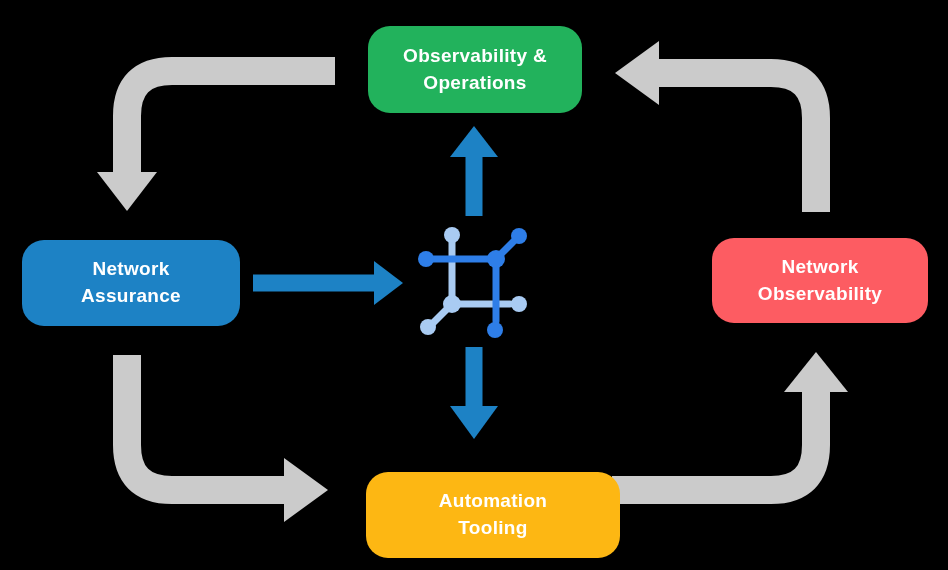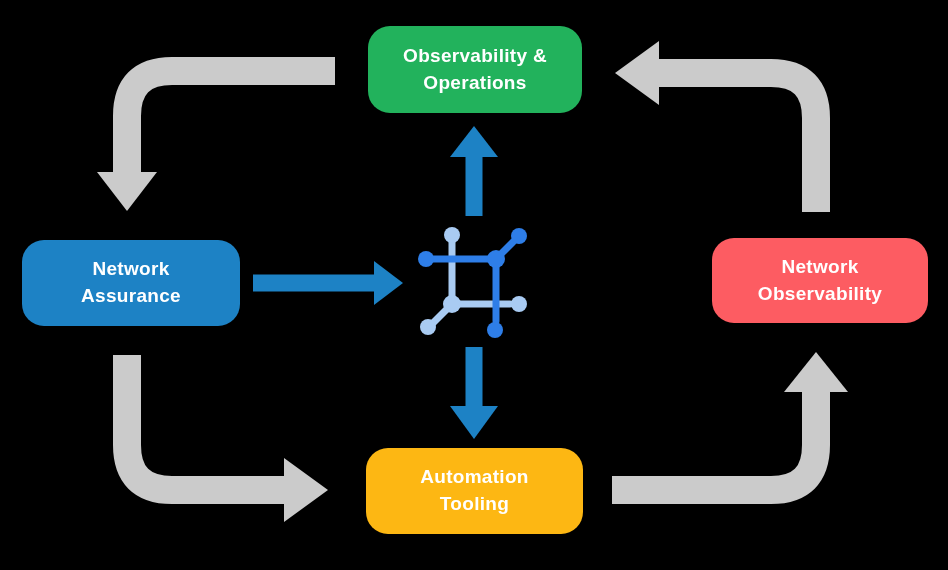--- a/index.html
+++ b/index.html
@@ -26,21 +26,21 @@
     text-align: center;
     font-size: 19px;
     font-weight: 600;
     letter-spacing: 0.3px;
     line-height: 1.42;
   }
   .node span { display: block; }
   .node-observability   { left: 368px; top: 26px;  width: 214px; height: 87px; align-items: center; }
   .node-operations      { left: 22px;  top: 240px; width: 218px; height: 86px; }
   .node-infrastructure  { left: 712px; top: 238px; width: 216px; height: 85px; }
-  .node-automation      { left: 366px; top: 448px; width: 217px; height: 86px; }
+  .node-automation      { left: 366px; top: 472px; width: 254px; height: 86px; }
 </style>
 </head>
 <body>
 
 <div class="stage" style="background: rgb(0, 0, 0);">
 
   <svg class="layer" viewBox="0 0 948 570" width="948" height="570">
 
     <g stroke-width="28" stroke="#cbcbcb" fill="#cbcbcb">
       <path fill="none" d="M 335 71 L 172 71 Q 127 71 127 116 L 127 174"></path>

